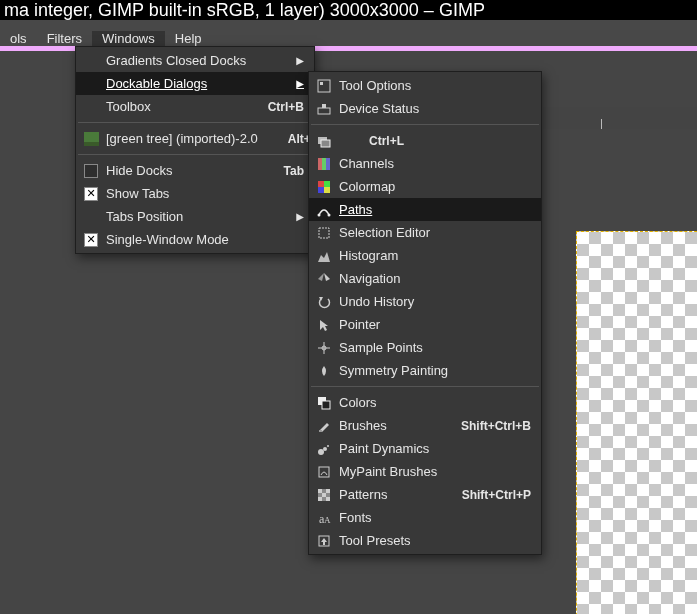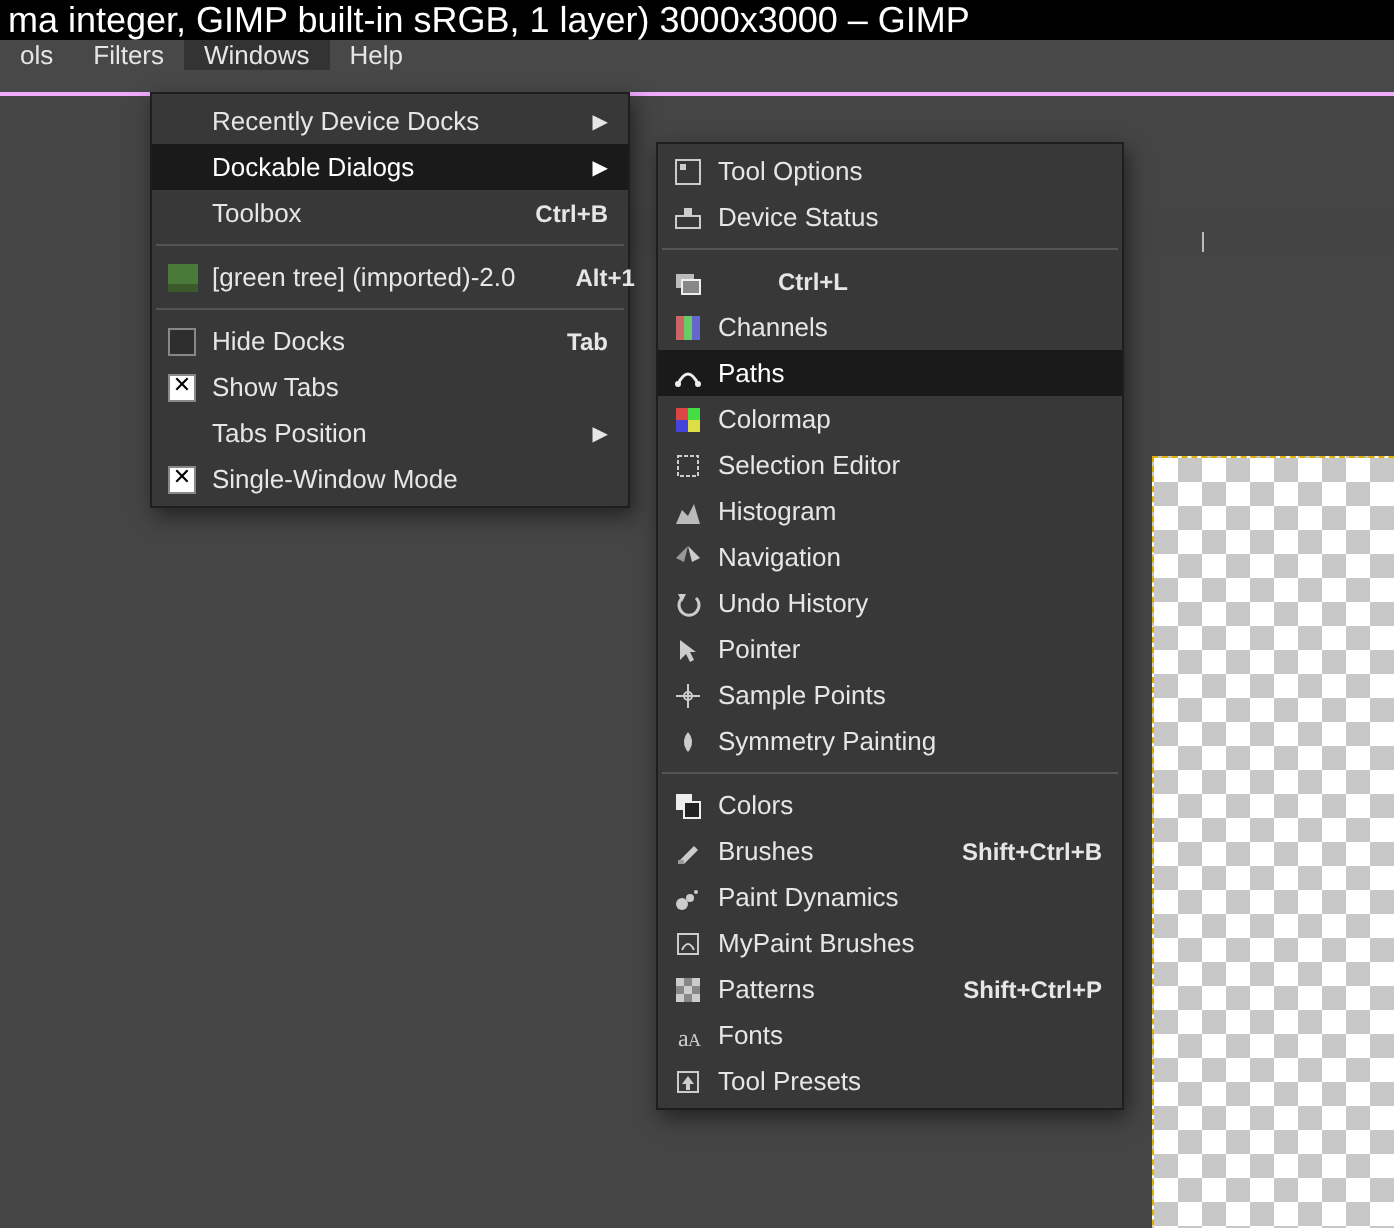--- a/index.html
+++ b/index.html
@@ -1,40 +1,40 @@
 <!DOCTYPE html>
 <html><head>
 <meta charset="utf-8">
 <style>
   html,body{margin:0;padding:0;background:#454545;width:697px;height:614px;overflow:hidden;font-family:"Segoe UI",Arial,sans-serif;font-size:13px;color:#eee;}
   .titlebar{background:#000;color:#fff;height:20px;line-height:20px;padding-left:4px;font-size:18px;white-space:nowrap;}
-  .menubar{background:#484848;height:26px;display:flex;align-items:flex-start;border-bottom:2px solid #f0abfc;}
+  .menubar{background:#484848;height:26px;display:flex;align-items:flex-end;border-bottom:5px solid #f0abfc;}
   .menubar .mitem{padding:0 10px;display:flex;align-items:center;color:#e6e6e6;}
   .menubar .mitem.active{background:#333;}
   .workspace{position:relative;height:568px;background:#454545;}
   .ruler-h{position:absolute;top:56px;left:0;right:0;height:22px;background:#444;display:flex;align-items:flex-end;font-size:9px;color:#ccc;overflow:hidden;}
   .ruler-h .tickblock{width:100px;border-left:1px solid #bbb;height:10px;position:relative;}
   .ruler-h .tickblock.major span{position:absolute;left:2px;top:-10px;}
   .canvas-area{position:absolute;left:576px;top:180px;width:130px;height:434px;
     background-color:#fff;
     background-image:
       linear-gradient(45deg,#c8c8c8 25%,transparent 25%,transparent 75%,#c8c8c8 75%),
       linear-gradient(45deg,#c8c8c8 25%,transparent 25%,transparent 75%,#c8c8c8 75%);
     background-size:24px 24px;background-position:0 0,12px 12px;
     border-left:1px dashed #e0b000;border-top:1px dashed #e0b000;}
   .menu{position:absolute;background:#383838;border:1px solid #1e1e1e;box-shadow:2px 4px 10px rgba(0,0,0,.5);padding:2px 0;}
   .menu .row{display:flex;align-items:center;height:23px;padding:0 10px 0 6px;color:#e6e6e6;white-space:nowrap;}
-  .menu .row.highlight{background:#1a1a1a;color:#fff;}
+  .menu .row.highlight{background:#1a1a1a;color:#fff;text-decoration:underline;}
   .menu .row .ic{width:18px;height:16px;display:flex;align-items:center;justify-content:center;flex:0 0 18px;margin-right:6px;}
   .menu .row .lab{flex:1 1 auto;}
   .menu .row .accel{flex:0 0 auto;color:#e6e6e6;font-size:12px;margin-left:30px;font-weight:bold;}
   .menu .row .arrow{flex:0 0 auto;margin-left:20px;font-size:10px;}
   .menu .sep{height:1px;background:#555;margin:4px 2px;}
   .menu1{left:75px;top:46px;width:238px;}
-  .menu2{left:328px;top:71px;width:232px;}
+  .menu2{left:308px;top:71px;width:232px;}
   svg{display:block}
   .chk{width:12px;height:12px;border:1px solid #888;background:#2e2e2e;}
   .chk.on{background:#fff;color:#000;font-size:11px;line-height:10px;text-align:center;}
 </style>
 </head>
 <body>
 
 <div class="titlebar">ma integer, GIMP built-in sRGB, 1 layer) 3000x3000 – GIMP</div>
 
 <div class="menubar">
@@ -52,21 +52,21 @@
         <span>0</span>
       </div>
     <div class="tickblock"></div>
   </div>
   <div class="canvas-area"></div>
 </div>
 
 <div class="menu menu1">
   <div class="row">
     <span class="ic"></span>
-    <span class="lab">Recently Device Docks</span>
+    <span class="lab">Gradients Closed Docks</span>
     <span class="arrow">▶</span>
   </div>
   <div class="row highlight">
     <span class="ic"></span>
     <span class="lab">Dockable Dialogs</span>
     <span class="arrow">▶</span>
   </div>
   <div class="row">
     <span class="ic"></span>
     <span class="lab">Toolbox</span>
@@ -142,40 +142,40 @@
   <div class="row">
     <span class="ic">
         <svg width="14" height="14">
           <rect x="1" y="1" width="4" height="12" fill="#c66"></rect>
           <rect x="5" y="1" width="4" height="12" fill="#6c6"></rect>
           <rect x="9" y="1" width="4" height="12" fill="#66c"></rect>
         </svg>
       </span>
     <span class="lab">Channels</span>
   </div>
-  <div class="row highlight">
-    <span class="ic">
-        <svg width="14" height="14">
-          <path d="M2 12 Q7 2 12 12" fill="none" stroke="#eee" stroke-width="1.5"></path>
-          <circle cx="2" cy="12" r="1.5" fill="#eee"></circle>
-          <circle cx="12" cy="12" r="1.5" fill="#eee"></circle>
-        </svg>
-      </span>
-    <span class="lab">Paths</span>
-  </div>
   <div class="row">
     <span class="ic">
         <svg width="14" height="14">
           <rect x="1" y="1" width="6" height="6" fill="#d44"></rect>
           <rect x="7" y="1" width="6" height="6" fill="#4d4"></rect>
           <rect x="1" y="7" width="6" height="6" fill="#44d"></rect>
           <rect x="7" y="7" width="6" height="6" fill="#dd4"></rect>
         </svg>
       </span>
     <span class="lab">Colormap</span>
+  </div>
+  <div class="row highlight">
+    <span class="ic">
+        <svg width="14" height="14">
+          <path d="M2 12 Q7 2 12 12" fill="none" stroke="#eee" stroke-width="1.5"></path>
+          <circle cx="2" cy="12" r="1.5" fill="#eee"></circle>
+          <circle cx="12" cy="12" r="1.5" fill="#eee"></circle>
+        </svg>
+      </span>
+    <span class="lab">Paths</span>
   </div>
   <div class="row">
     <span class="ic">
         <svg width="14" height="14">
           <rect x="2" y="2" width="10" height="10" fill="none" stroke="#ccc" stroke-dasharray="2 1"></rect>
         </svg>
       </span>
     <span class="lab">Selection Editor</span>
   </div>
   <div class="row">

